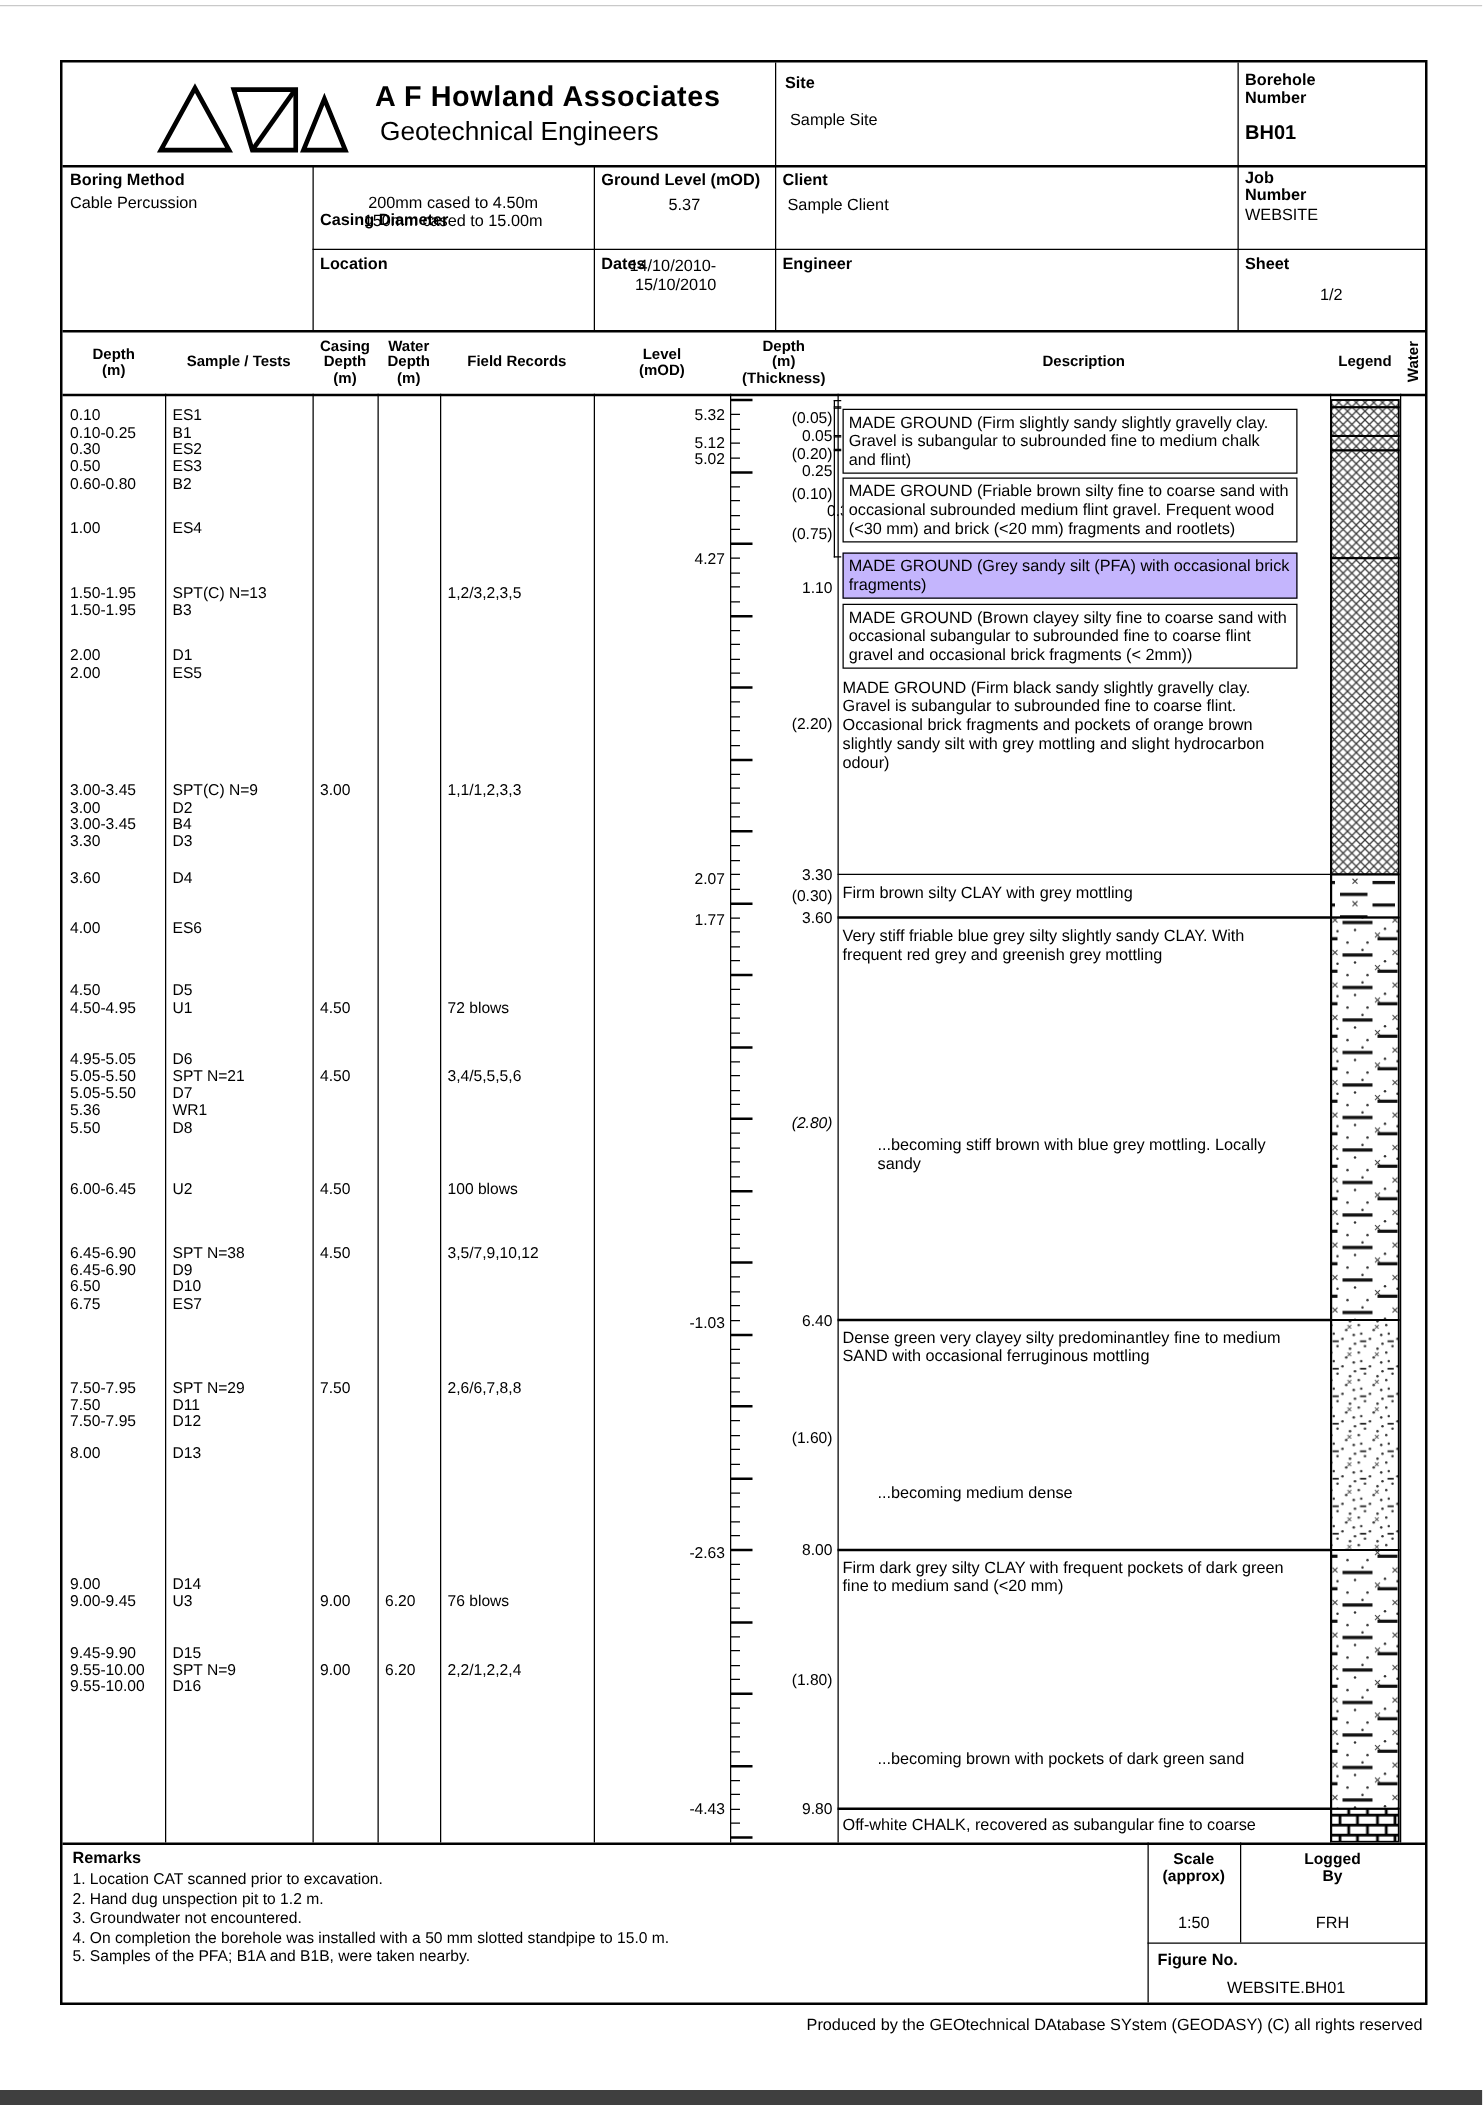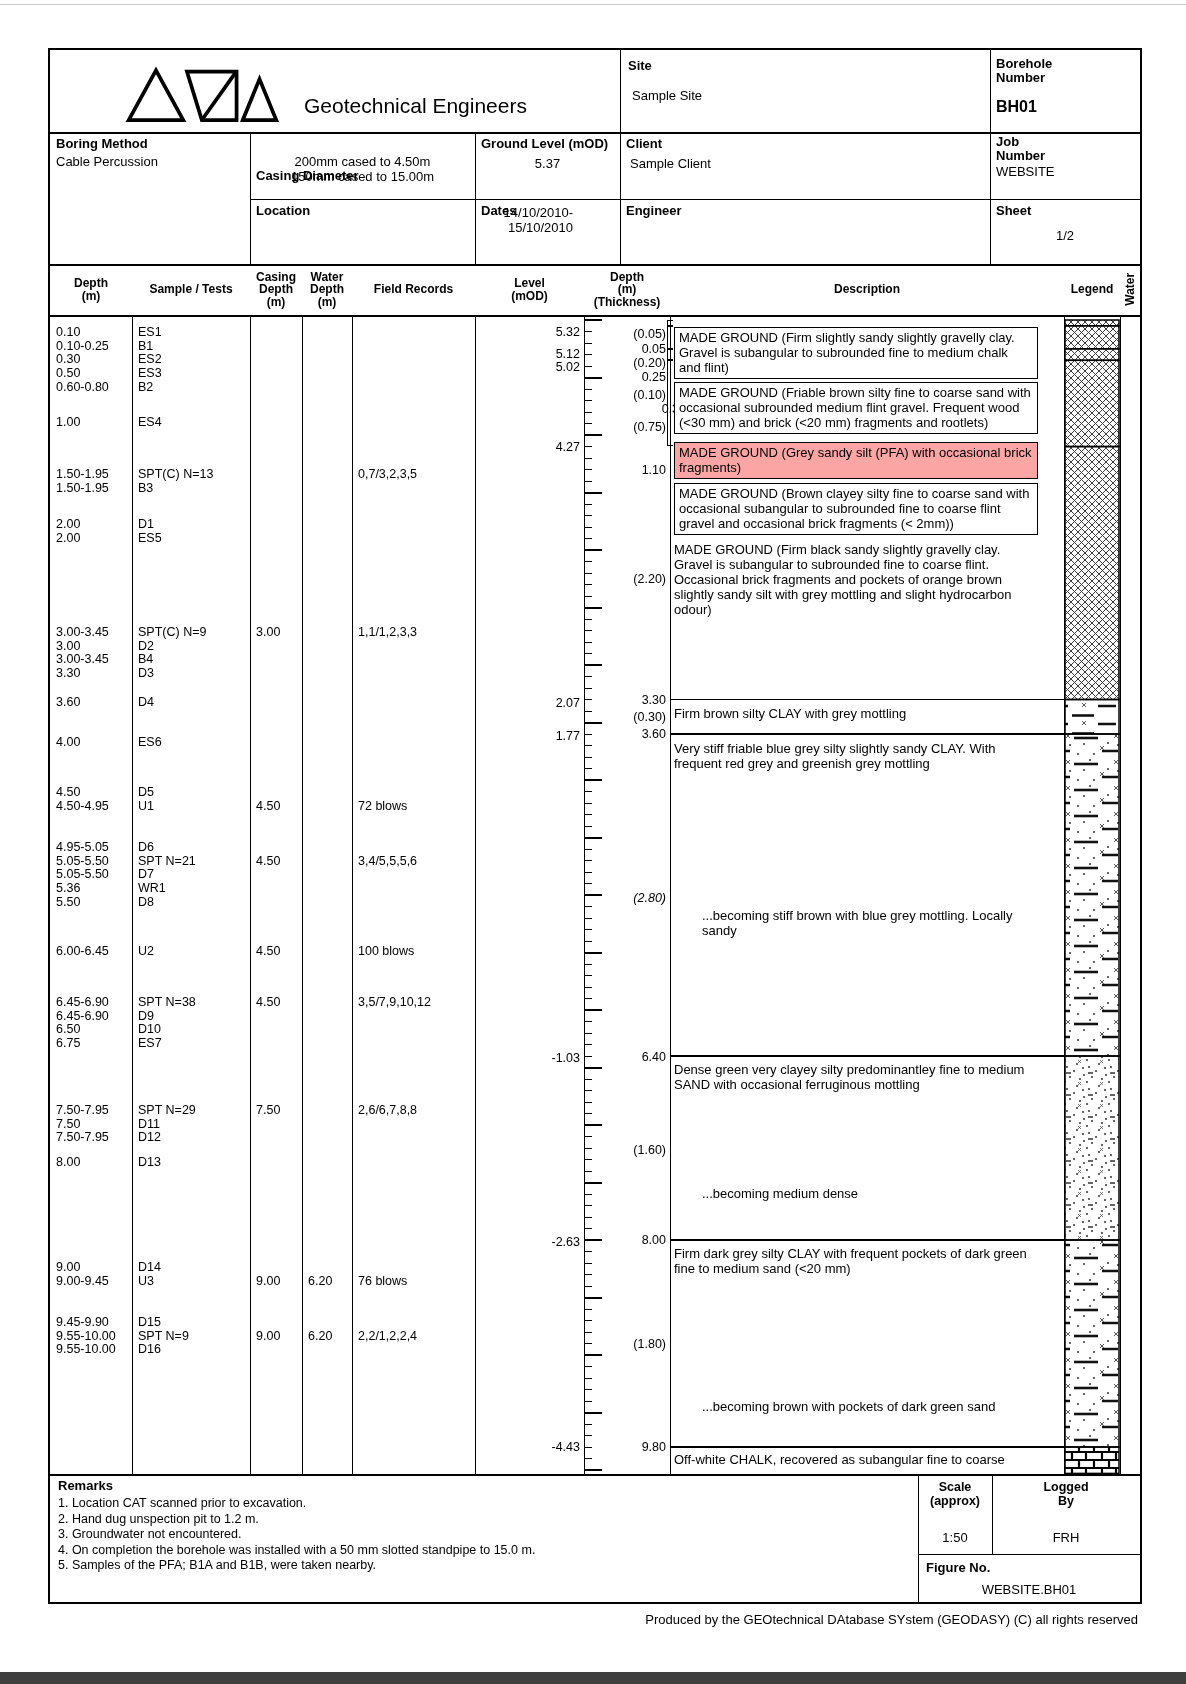--- a/index.html
+++ b/index.html
@@ -42,20 +42,21 @@
     <div class="vl" style="left:425px;top:82px;height:132px;"></div>
     <div class="vl" style="left:570px;top:82px;height:132px;"></div>
     <div class="vl" style="left:940px;top:82px;height:132px;"></div>
 
     <svg class="a" style="left:55px;top:13px;" width="190" height="62" viewBox="0 0 250 100">
       <path d="M10,92 L54,12 L98,92 Z" fill="none" stroke="#000" stroke-width="6"></path>
       <path d="M104,14 L184,14 L184,92 L128,92 Z" fill="none" stroke="#000" stroke-width="6"></path>
       <path d="M128,92 L182,16" fill="none" stroke="#000" stroke-width="6"></path>
       <path d="M194,92 L221,26 L248,92 Z" fill="none" stroke="#000" stroke-width="6"></path>
     </svg>
+    <div class="a company-name" style="left:250px;top:14px;width:330px;">A F Howland Associates</div>
     <div class="a company-sub" style="left:254px;top:44px;width:330px;">Geotechnical Engineers</div>
 
     <div class="a lbl" style="left:578px;top:8px;">Site</div>
     <div class="a val" style="left:582px;top:38px;">Sample Site</div>
     <div class="a lbl" style="left:946px;top:6px;">Borehole</div>
     <div class="a lbl" style="left:946px;top:20px;">Number</div>
     <div class="a bh-val" style="left:946px;top:48px;">BH01</div>
 
     <div class="a lbl" style="left:6px;top:86px;">Boring Method</div>
     <div class="a val" style="left:6px;top:104px;">Cable Percussion</div>
@@ -297,21 +298,21 @@
       <div style="position: absolute; left: 6px; top: 302.4px; width: 74px; font-size: 12.5px; line-height: 14px; white-space: nowrap;">0.30</div>
       <div style="position: absolute; left: 88px; top: 302.4px; width: 110px; font-size: 12.5px; line-height: 14px; white-space: nowrap;">ES2</div>
       <div style="position: absolute; left: 6px; top: 316.1px; width: 74px; font-size: 12.5px; line-height: 14px; white-space: nowrap;">0.50</div>
       <div style="position: absolute; left: 88px; top: 316.1px; width: 110px; font-size: 12.5px; line-height: 14px; white-space: nowrap;">ES3</div>
       <div style="position: absolute; left: 6px; top: 329.8px; width: 74px; font-size: 12.5px; line-height: 14px; white-space: nowrap;">0.60-0.80</div>
       <div style="position: absolute; left: 88px; top: 329.8px; width: 110px; font-size: 12.5px; line-height: 14px; white-space: nowrap;">B2</div>
       <div style="position: absolute; left: 6px; top: 365px; width: 74px; font-size: 12.5px; line-height: 14px; white-space: nowrap;">1.00</div>
       <div style="position: absolute; left: 88px; top: 365px; width: 110px; font-size: 12.5px; line-height: 14px; white-space: nowrap;">ES4</div>
       <div style="position: absolute; left: 6px; top: 417px; width: 74px; font-size: 12.5px; line-height: 14px; white-space: nowrap;">1.50-1.95</div>
       <div style="position: absolute; left: 88px; top: 417px; width: 110px; font-size: 12.5px; line-height: 14px; white-space: nowrap;">SPT(C) N=13</div>
-      <div style="position: absolute; left: 308px; top: 417px; width: 115px; font-size: 12.5px; line-height: 14px; white-space: nowrap;">0,7/3,2,3,5</div>
+      <div style="position: absolute; left: 308px; top: 417px; width: 115px; font-size: 12.5px; line-height: 14px; white-space: nowrap;">1,2/3,2,3,5</div>
       <div style="position: absolute; left: 6px; top: 430.7px; width: 74px; font-size: 12.5px; line-height: 14px; white-space: nowrap;">1.50-1.95</div>
       <div style="position: absolute; left: 88px; top: 430.7px; width: 110px; font-size: 12.5px; line-height: 14px; white-space: nowrap;">B3</div>
       <div style="position: absolute; left: 6px; top: 467px; width: 74px; font-size: 12.5px; line-height: 14px; white-space: nowrap;">2.00</div>
       <div style="position: absolute; left: 88px; top: 467px; width: 110px; font-size: 12.5px; line-height: 14px; white-space: nowrap;">D1</div>
       <div style="position: absolute; left: 6px; top: 480.7px; width: 74px; font-size: 12.5px; line-height: 14px; white-space: nowrap;">2.00</div>
       <div style="position: absolute; left: 88px; top: 480.7px; width: 110px; font-size: 12.5px; line-height: 14px; white-space: nowrap;">ES5</div>
       <div style="position: absolute; left: 6px; top: 575px; width: 74px; font-size: 12.5px; line-height: 14px; white-space: nowrap;">3.00-3.45</div>
       <div style="position: absolute; left: 88px; top: 575px; width: 110px; font-size: 12.5px; line-height: 14px; white-space: nowrap;">SPT(C) N=9</div>
       <div style="position: absolute; left: 206px; top: 575px; width: 44px; font-size: 12.5px; line-height: 14px; white-space: nowrap;">3.00</div>
       <div style="position: absolute; left: 308px; top: 575px; width: 115px; font-size: 12.5px; line-height: 14px; white-space: nowrap;">1,1/1,2,3,3</div>
@@ -383,21 +384,21 @@
       <div style="position: absolute; left: 308px; top: 1278.7px; width: 115px; font-size: 12.5px; line-height: 14px; white-space: nowrap;">2,2/1,2,2,4</div>
       <div style="position: absolute; left: 6px; top: 1292.4px; width: 74px; font-size: 12.5px; line-height: 14px; white-space: nowrap;">9.55-10.00</div>
       <div style="position: absolute; left: 88px; top: 1292.4px; width: 110px; font-size: 12.5px; line-height: 14px; white-space: nowrap;">D16</div>
       <div style="position: absolute; left: 620px; top: 648.8px; width: 394px; height: 1.5px; background: rgb(0, 0, 0);"></div>
       <div style="position: absolute; left: 620px; top: 683.3px; width: 394px; height: 1.5px; background: rgb(0, 0, 0);"></div>
       <div style="position: absolute; left: 620px; top: 1005.3px; width: 394px; height: 1.5px; background: rgb(0, 0, 0);"></div>
       <div style="position: absolute; left: 620px; top: 1189.3px; width: 394px; height: 1.5px; background: rgb(0, 0, 0);"></div>
       <div style="position: absolute; left: 620px; top: 1396.3px; width: 394px; height: 1.5px; background: rgb(0, 0, 0);"></div>
       <div style="position: absolute; font-size: 13px; line-height: 15px; top: 277px; box-sizing: border-box; left: 624px; width: 364px; border: 1.5px solid rgb(0, 0, 0); padding: 2px 4px; background: rgb(255, 255, 255); height: 52px; overflow: hidden;">MADE GROUND (Firm slightly sandy slightly gravelly clay. Gravel is subangular to subrounded fine to medium chalk and flint)</div>
       <div style="position: absolute; font-size: 13px; line-height: 15px; top: 332px; box-sizing: border-box; left: 624px; width: 364px; border: 1.5px solid rgb(0, 0, 0); padding: 2px 4px; background: rgb(255, 255, 255); height: 52px; overflow: hidden;">MADE GROUND (Friable brown silty fine to coarse sand with occasional subrounded medium flint gravel. Frequent wood (&lt;30 mm) and brick (&lt;20 mm) fragments and rootlets)</div>
-      <div style="position: absolute; font-size: 13px; line-height: 15px; top: 392px; box-sizing: border-box; left: 624px; width: 364px; border: 1.5px solid rgb(0, 0, 0); padding: 2px 4px; background: #fca5a5; height: 37px; overflow: hidden;">MADE GROUND (Grey sandy silt (PFA) with occasional brick fragments)</div>
+      <div style="position: absolute; font-size: 13px; line-height: 15px; top: 392px; box-sizing: border-box; left: 624px; width: 364px; border: 1.5px solid rgb(0, 0, 0); padding: 2px 4px; background: #c4b5fd; height: 37px; overflow: hidden;">MADE GROUND (Grey sandy silt (PFA) with occasional brick fragments)</div>
       <div style="position: absolute; font-size: 13px; line-height: 15px; top: 433px; box-sizing: border-box; left: 624px; width: 364px; border: 1.5px solid rgb(0, 0, 0); padding: 2px 4px; background: rgb(255, 255, 255); height: 52px; overflow: hidden;">MADE GROUND (Brown clayey silty fine to coarse sand with occasional subangular to subrounded fine to coarse flint gravel and occasional brick fragments (&lt; 2mm))</div>
       <div style="position: absolute; font-size: 13px; line-height: 15px; top: 492px; box-sizing: border-box; left: 624px; width: 368px;">MADE GROUND (Firm black sandy slightly gravelly clay. Gravel is subangular to subrounded fine to coarse flint. Occasional brick fragments and pockets of orange brown slightly sandy silt with grey mottling and slight hydrocarbon odour)</div>
       <div style="position: absolute; font-size: 13px; line-height: 15px; top: 656px; box-sizing: border-box; left: 624px; width: 368px;">Firm brown silty CLAY with grey mottling</div>
       <div style="position: absolute; font-size: 13px; line-height: 15px; top: 691px; box-sizing: border-box; left: 624px; width: 368px;">Very stiff friable blue grey silty slightly sandy CLAY. With frequent red grey and greenish grey mottling</div>
       <div style="position: absolute; font-size: 13px; line-height: 15px; top: 858px; box-sizing: border-box; left: 652px; width: 334px;">...becoming stiff brown with blue grey mottling. Locally sandy</div>
       <div style="position: absolute; font-size: 13px; line-height: 15px; top: 1012px; box-sizing: border-box; left: 624px; width: 368px;">Dense green very clayey silty predominantley fine to medium SAND with occasional ferruginous mottling</div>
       <div style="position: absolute; font-size: 13px; line-height: 15px; top: 1136px; box-sizing: border-box; left: 652px; width: 334px;">...becoming medium dense</div>
       <div style="position: absolute; font-size: 13px; line-height: 15px; top: 1196px; box-sizing: border-box; left: 624px; width: 368px;">Firm dark grey silty CLAY with frequent pockets of dark green fine to medium sand (&lt;20 mm)</div>
       <div style="position: absolute; font-size: 13px; line-height: 15px; top: 1349px; box-sizing: border-box; left: 652px; width: 334px;">...becoming brown with pockets of dark green sand</div>
       <div style="position: absolute; font-size: 13px; line-height: 15px; top: 1402px; box-sizing: border-box; left: 624px; width: 368px;">Off-white CHALK, recovered as subangular fine to coarse</div>

